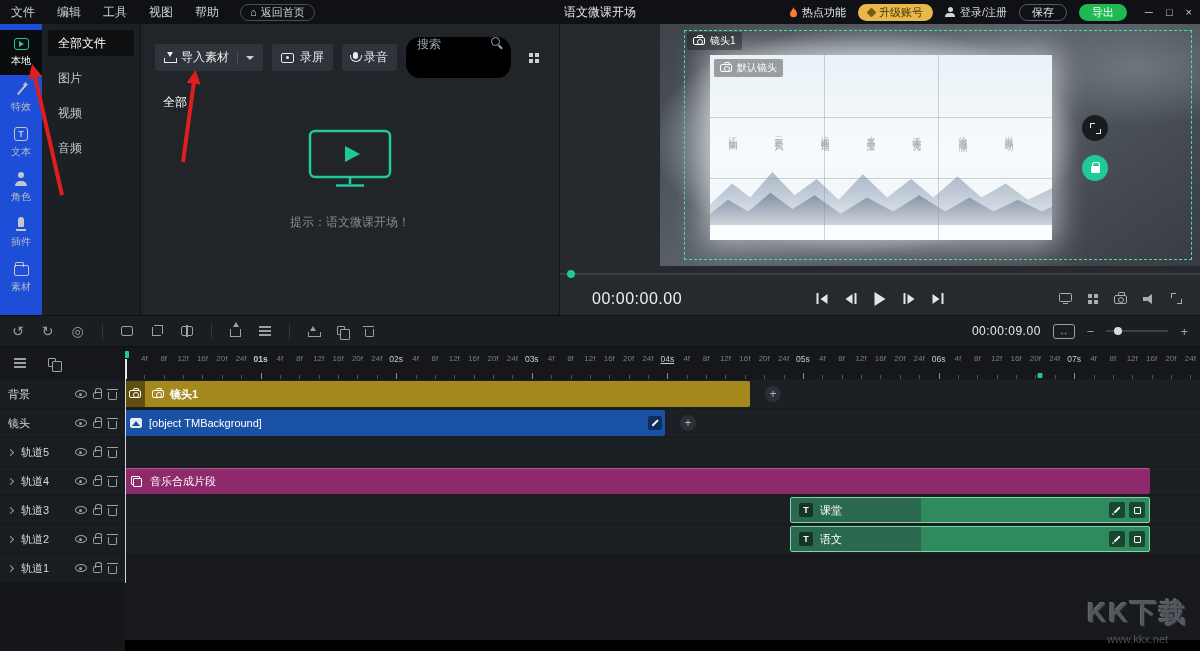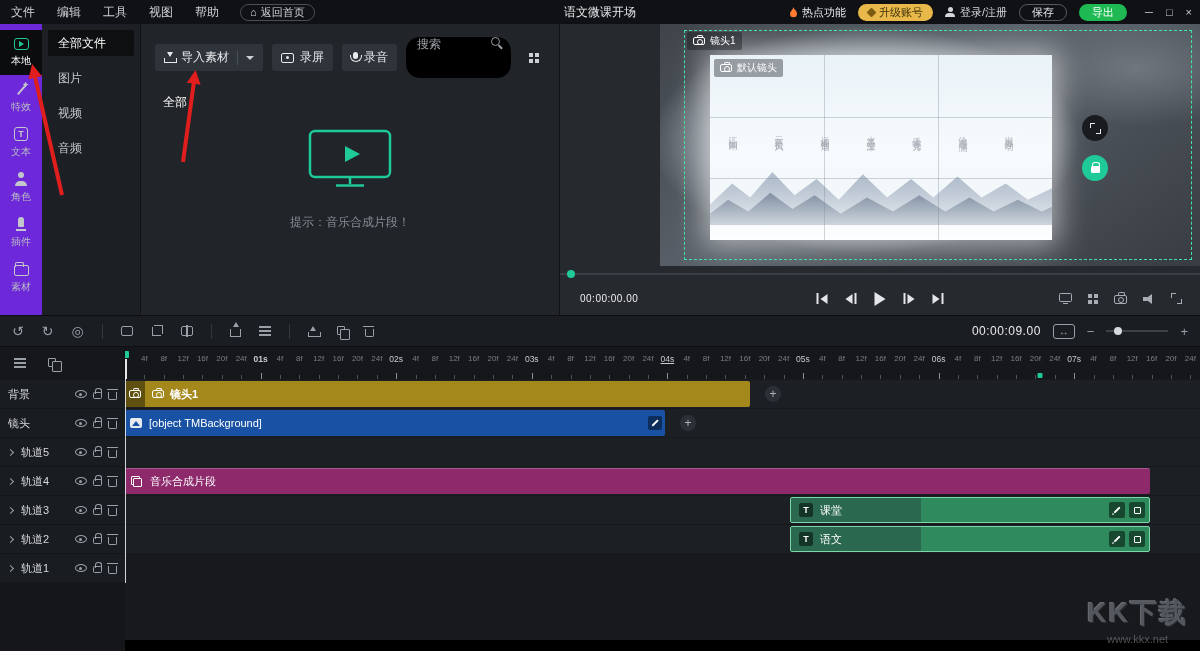--- a/index.html
+++ b/index.html
@@ -21,21 +21,21 @@
   .save { height:17px; padding:0 12px; border:1px solid #575c62; border-radius:9px; background:transparent; color:#e4e7ea; font-size:11px; cursor:pointer; }
   .export { height:17px; padding:0 13px; border:none; border-radius:9px; background:var(--export-green); color:#fff; font-size:11px; cursor:pointer; }
   .winctl { display:flex; gap:13px; margin-left:6px; font-size:11px; color:#cdd1d5; }
   .i-person { width:10px; height:10px; position:relative; display:inline-block; }
   .i-person::before { content:""; position:absolute; left:2.5px; top:0; width:5px; height:5px; border-radius:50%; background:currentColor; }
   .i-person::after { content:""; position:absolute; left:0; bottom:0; width:10px; height:4px; border-radius:5px 5px 0 0; background:currentColor; }
 
   
   .main { display:flex; height:291px; }
 
-  .rail { width:42px; background:#6d28d9; display:flex; flex-direction:column; padding-top:6px; }
+  .rail { width:42px; background:#1d4ed8; display:flex; flex-direction:column; padding-top:6px; }
   .rail-item { height:45px; display:flex; flex-direction:column; align-items:center; justify-content:center; gap:4px; color:#b9bdc2; font-size:10px; cursor:pointer; }
   .rail-item.active { background:#0a0c0e; color:#fff; }
   .rail-item.active .ri { color:var(--accent); }
   .ri { position:relative; display:block; color:#c3c7cb; }
   .ri-local { width:15px; height:12px; border:1.5px solid currentColor; border-radius:3px; }
   .ri-local::after { content:""; position:absolute; left:4px; top:2px; border-left:5px solid currentColor; border-top:3px solid transparent; border-bottom:3px solid transparent; }
   .ri-fx { width:15px; height:14px; }
   .ri-fx::before { content:""; position:absolute; left:7px; top:1px; width:2px; height:13px; background:currentColor; transform:rotate(40deg); }
   .ri-fx::after { content:""; position:absolute; right:0; top:0; width:6px; height:6px; background:currentColor; clip-path:polygon(50% 0,65% 35%,100% 50%,65% 65%,50% 100%,35% 65%,0 50%,35% 35%); }
   .ri-text { width:14px; height:14px; border:1.5px solid currentColor; border-radius:3px; display:flex; align-items:center; justify-content:center; font-size:9px; font-weight:bold; }
@@ -106,21 +106,21 @@
   .fbtn.expandb { right:92px; top:91px; background:rgba(16,18,21,.85); }
   .fbtn.lockb { right:92px; top:131px; background:var(--accent); }
   .i-corners { width:11px; height:11px; position:relative; }
   .i-corners::before { content:""; position:absolute; left:0; top:0; width:4px; height:4px; border-left:1.5px solid currentColor; border-top:1.5px solid currentColor; }
   .i-corners::after { content:""; position:absolute; right:0; bottom:0; width:4px; height:4px; border-right:1.5px solid currentColor; border-bottom:1.5px solid currentColor; }
   .i-lockw { width:9px; height:7px; background:#fff; border-radius:1.5px; position:relative; margin-top:3px; }
   .i-lockw::before { content:""; position:absolute; left:1.3px; top:-4.4px; width:6px; height:5px; border:1.5px solid #fff; border-bottom:none; border-radius:3px 3px 0 0; }
   .progress { position:absolute; left:0; right:0; top:249px; height:2px; background:#3a3f45; cursor:pointer; }
   .progress .dot { position:absolute; left:7px; top:-3px; width:8px; height:8px; border-radius:50%; background:var(--accent); }
   .transport { position:absolute; left:0; right:0; top:258px; height:33px; display:flex; align-items:center; }
-  .tc { margin-left:20px; font-size:10px; color:#eceef0; letter-spacing:.5px; }
+  .tc { margin-left:32px; font-size:16px; color:#eceef0; letter-spacing:.5px; }
   .controls { position:absolute; left:50%; transform:translateX(-50%); display:flex; align-items:center; gap:18px; }
   .ctl { display:flex; align-items:center; gap:2px; color:#e3e6e9; cursor:pointer; }
   .tri-r { width:0; height:0; border-left:11px solid currentColor; border-top:7px solid transparent; border-bottom:7px solid transparent; }
   .tri-r.sm { border-left-width:7px; border-top-width:5px; border-bottom-width:5px; }
   .tri-l { width:0; height:0; border-right:7px solid currentColor; border-top:5px solid transparent; border-bottom:5px solid transparent; }
   .tbar { width:2px; height:11px; background:currentColor; }
   .viewtools { margin-left:auto; display:flex; align-items:center; gap:16px; padding-right:18px; color:#a7adb3; }
   .i-display { width:13px; height:9px; border:1.3px solid currentColor; border-radius:1.5px; position:relative; margin-top:-2px; }
   .i-display::after { content:""; position:absolute; left:3px; bottom:-3.4px; width:5px; height:1.6px; background:currentColor; }
   .i-camera { width:13px; height:9px; border:1.3px solid currentColor; border-radius:2px; position:relative; margin-top:1px; }
@@ -321,21 +321,21 @@
         </button>
       </div>
       <div class="filter">全部</div>
       <div class="empty">
         <svg width="86" height="62" viewBox="0 0 86 62">
           <rect x="3" y="3" width="80" height="46" rx="5" fill="none" stroke="#1fc998" stroke-width="2.5"></rect>
           <path d="M38 18 L53 26 L38 34 Z" fill="#1fc998"></path>
           <line x1="43" y1="49" x2="43" y2="56" stroke="#1fc998" stroke-width="2.5"></line>
           <line x1="29" y1="57.5" x2="57" y2="57.5" stroke="#1fc998" stroke-width="2.5"></line>
         </svg>
-        <div class="tip">提示：音乐合成片段！</div>
+        <div class="tip">提示：语文微课开场！</div>
       </div>
     </section>
 
     <section class="preview">
       <div class="video">
         <div class="slide">
           <svg class="mtns" viewBox="0 0 340 70" preserveAspectRatio="none">
             <path d="M0 52 L22 34 L40 46 L62 24 L84 44 L106 30 L128 48 L152 26 L176 46 L200 30 L222 46 L246 28 L270 46 L294 34 L316 48 L340 38 L340 70 L0 70 Z" fill="#91a2b6" opacity="0.65"></path>
             <path d="M0 60 L18 48 L38 58 L60 42 L82 56 L104 44 L130 60 L156 46 L182 58 L208 44 L234 58 L258 46 L282 58 L306 48 L330 58 L340 54 L340 70 L0 70 Z" fill="#5c6f88" opacity="0.9"></path>
           </svg>

